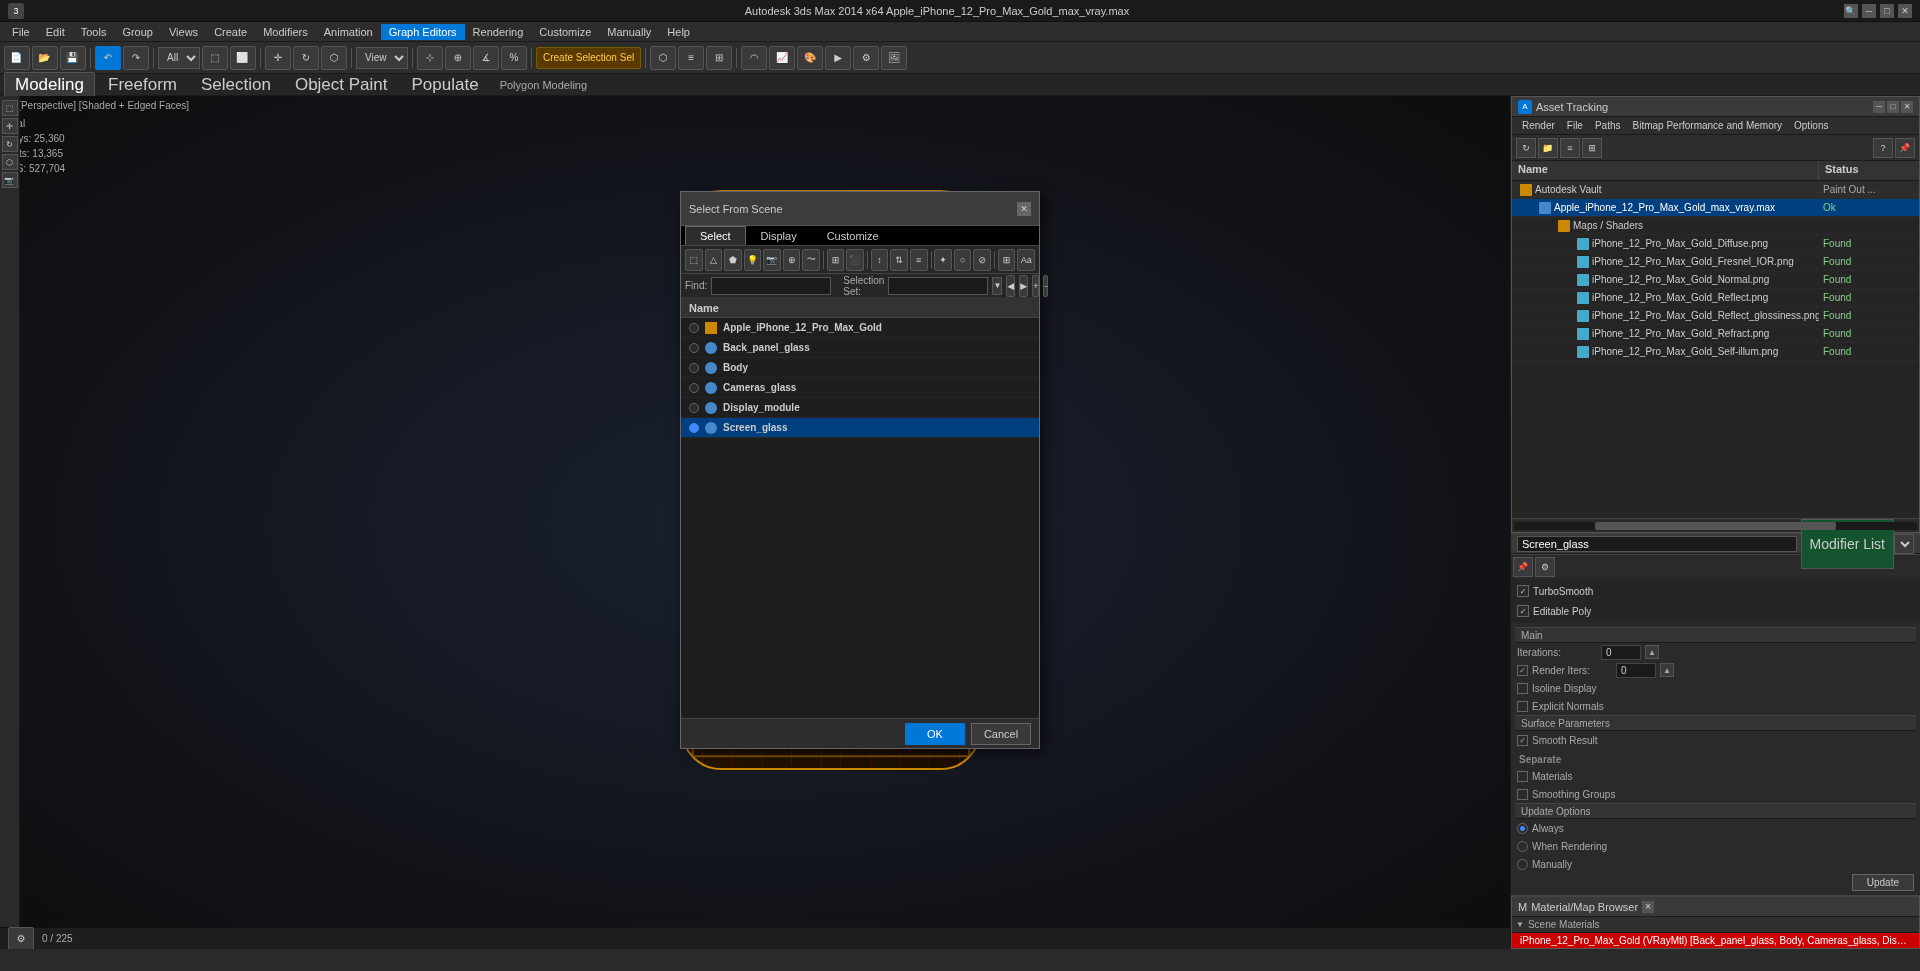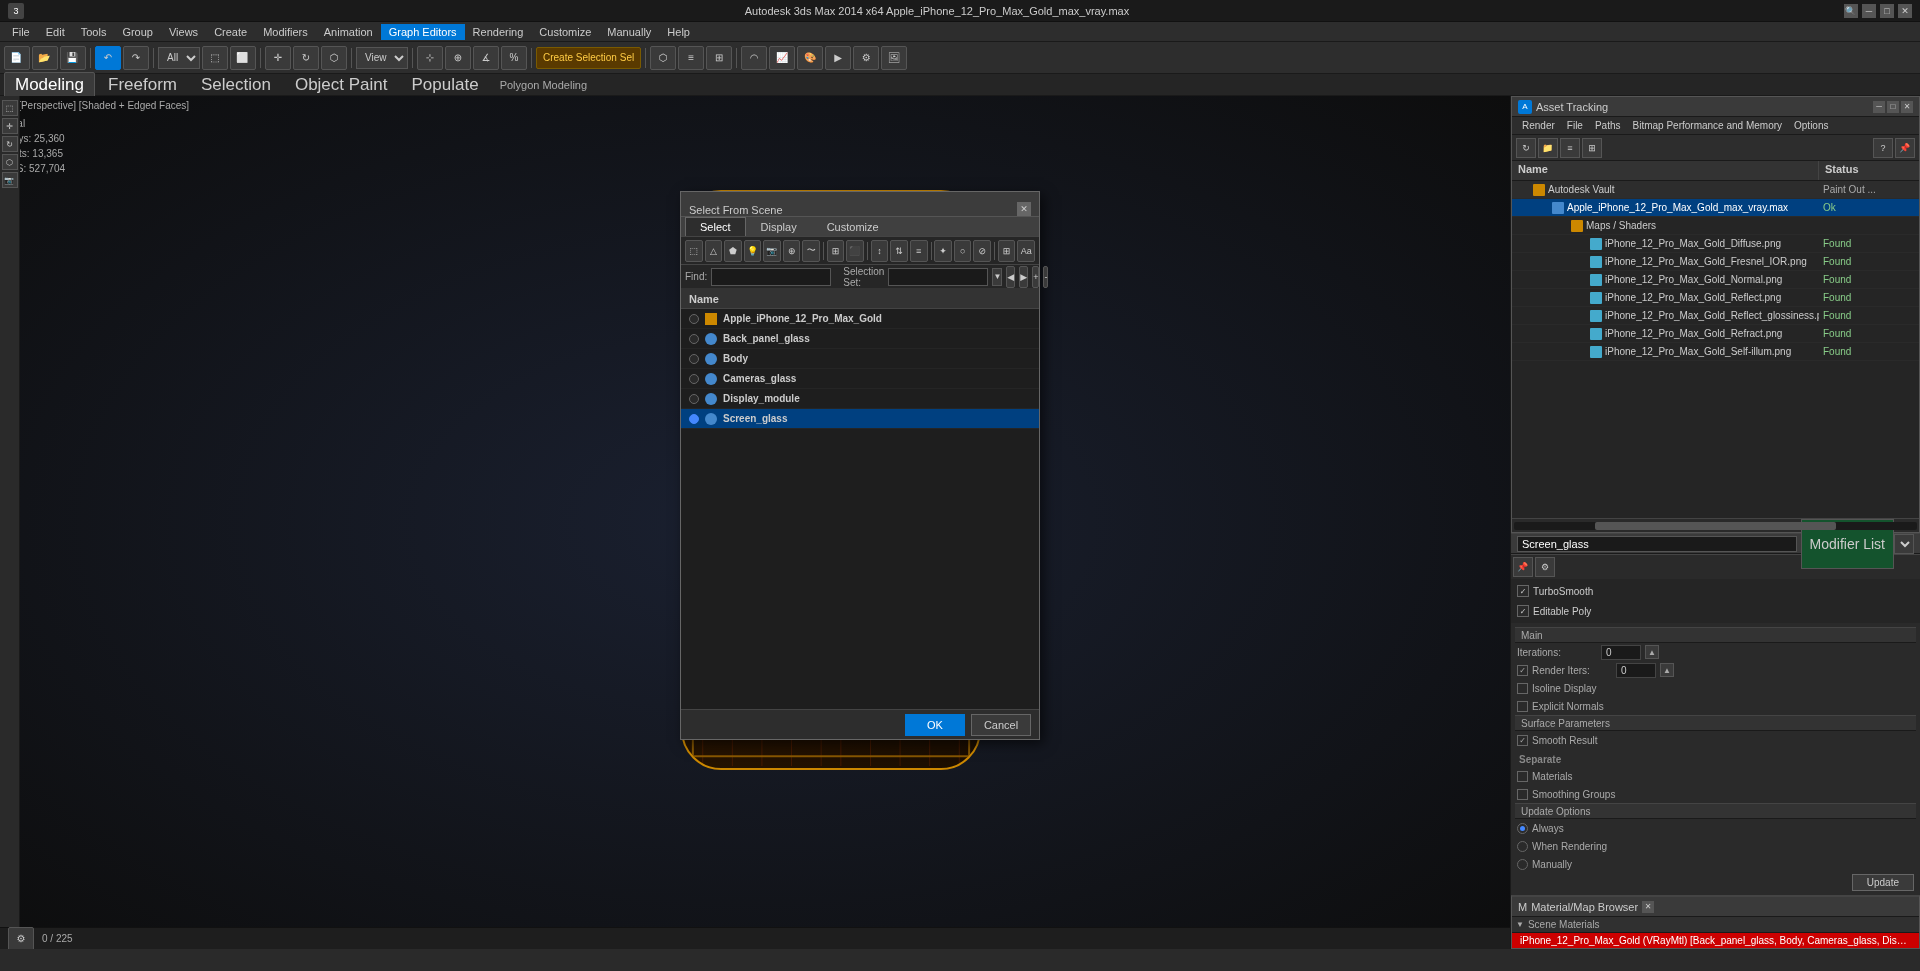--- a/index.html
+++ b/index.html
@@ -332,21 +332,21 @@
       display: flex;
       height: 18px;
       align-items: center;
       border-bottom: 1px solid #2a2a2a;
       cursor: pointer;
     }
     .tree-item.selected { background: #004080; }
     .tree-item.header-item { background: #2d2d2d; }
     .tree-item-name {
       flex: 1;
-      padding: 0 21px;
+      padding: 0 8px;
       color: #ccc;
       font-size: 10px;
       white-space: nowrap;
       overflow: hidden;
       text-overflow: ellipsis;
       display: flex;
       align-items: center;
       gap: 3px;
     }
     .tree-item-status {
@@ -584,44 +584,44 @@
       left: 680px;
       top: 95px;
       width: 360px;
       background: #2d2d2d;
       border: 1px solid #666;
       box-shadow: 4px 4px 12px rgba(0,0,0,0.6);
       z-index: 100;
     }
     .dialog-titlebar {
       background: #3c3c3c;
-      height: 25px;
-      display: flex;
-      align-items: flex-end;
+      height: 34px;
+      display: flex;
+      align-items: center;
       padding: 0 8px;
       gap: 4px;
       border-bottom: 1px solid #555;
       cursor: move;
     }
     .dialog-title {
       flex: 1;
       color: #ccc;
       font-size: 11px;
     }
     .dialog-close {
       width: 14px; height: 14px;
       background: #666;
       border: none;
       color: #ccc;
       font-size: 9px;
       cursor: pointer;
       display: flex; align-items: center; justify-content: center;
     }
     .dialog-tabs {
-      background: #404040;
+      background: #000000;
       height: 20px;
       display: flex;
       align-items: flex-end;
       padding: 0 4px;
       border-bottom: 1px solid #444;
     }
     .dialog-tab {
       padding: 3px 14px;
       color: #ccc;
       font-size: 11px;

